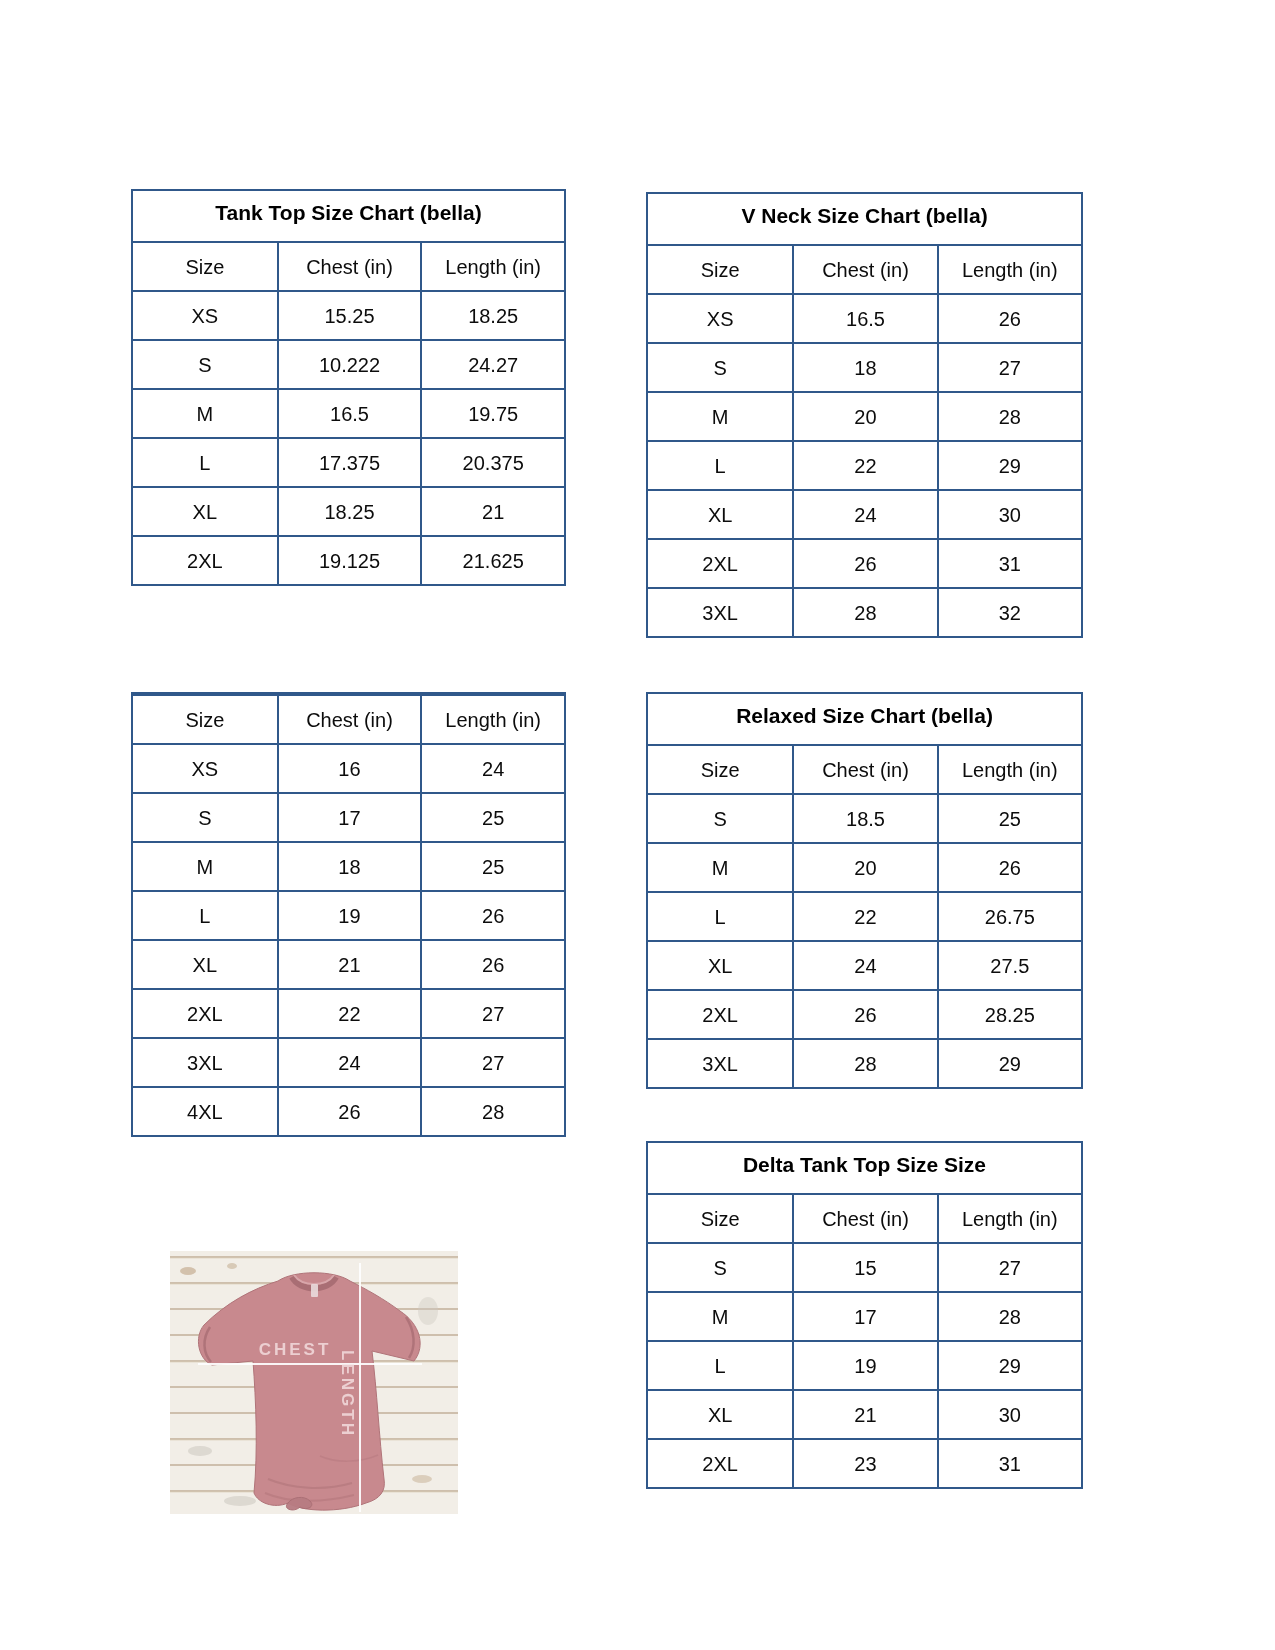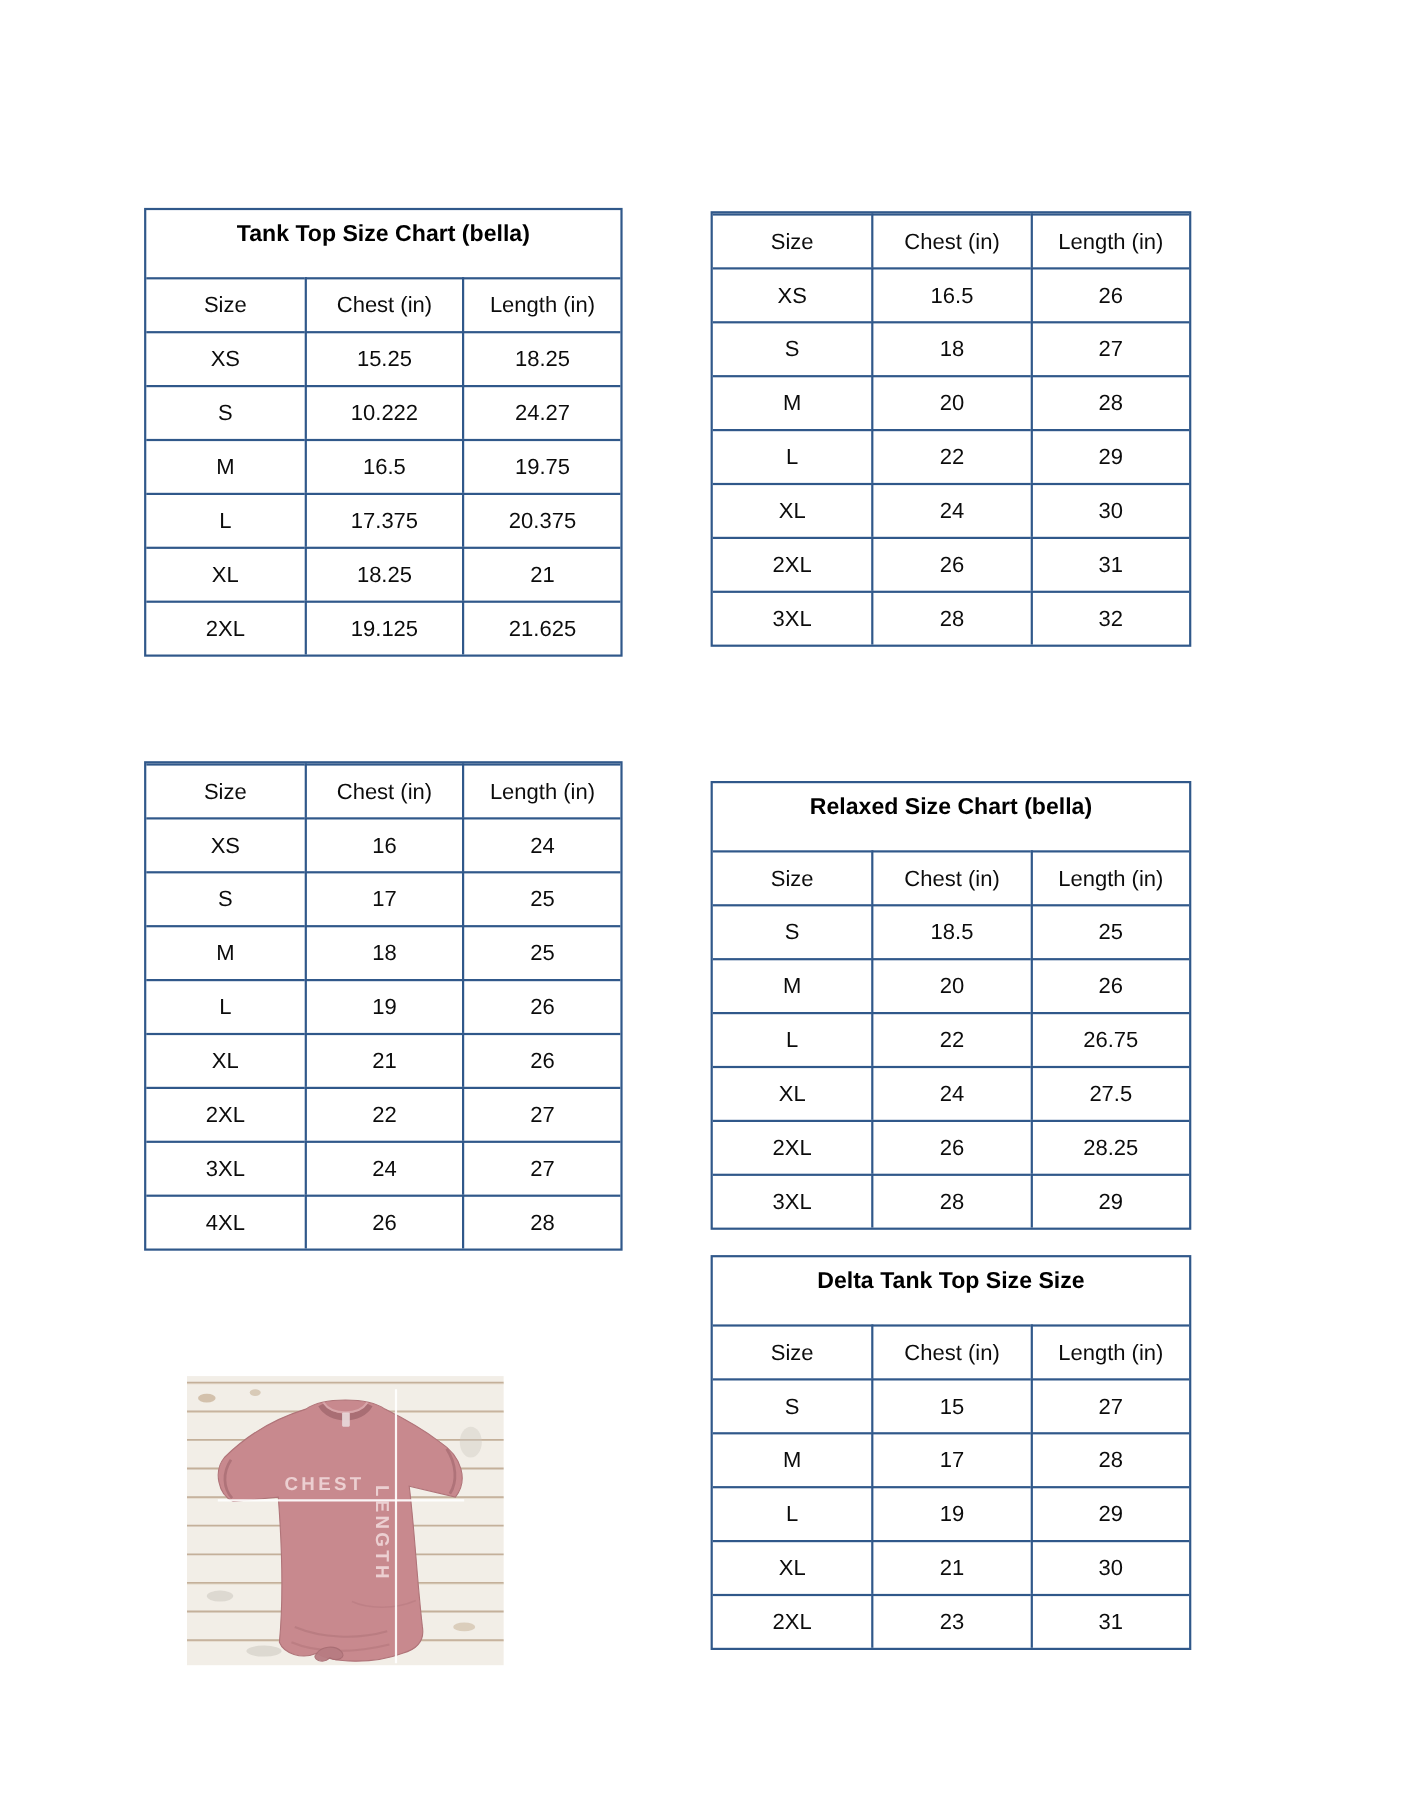--- a/index.html
+++ b/index.html
@@ -12,35 +12,35 @@
   .page{
     position:relative;width:1275px;height:1650px;background:#ffffff;
     font-family:"Liberation Sans",sans-serif;color:var(--text-color);
     overflow:hidden;
   }
   .size-table{
     position:absolute;border:2px solid var(--border-color);
     background:#ffffff;box-sizing:border-box;
   }
   .tbl-title{
-    height:61px;line-height:44px;text-align:center;
+    height:50px;line-height:44px;text-align:center;
     font-size:21px;font-weight:bold;color:#000;
   }
   .tbl-row{display:grid;grid-template-columns:1fr 1fr 1fr;}
   .tbl-row .cell{
     height:49px;line-height:49px;text-align:center;font-size:20px;
     border-top:2px solid var(--border-color);
     box-sizing:border-box;
   }
   .tbl-row .cell + .cell{border-left:2px solid var(--border-color);}
   
   #t-tank   {left:131px;top:189px;width:435px;}
   #t-vneck  {left:646px;top:192px;width:437px;}
   #t-rocker {left:131px;top:692px;width:435px;}
-  #t-relaxed{left:646px;top:710px;width:437px;}
+  #t-relaxed{left:646px;top:692px;width:437px;}
   #t-delta  {left:646px;top:1141px;width:437px;}
   .shirt-photo{
     position:absolute;left:170px;top:1251px;width:288px;height:263px;
     margin:0;padding:0;
   }
   .shirt-photo svg{display:block;width:100%;height:100%;}
 </style>
 </head>
 <body>
 
@@ -79,20 +79,21 @@
         <div class="cell">21</div>
       </div>
       <div class="tbl-row">
         <div class="cell">2XL</div>
         <div class="cell">19.125</div>
         <div class="cell">21.625</div>
       </div>
     </section>
 
   <section class="size-table" id="t-vneck">
+      <div class="tbl-title">V Neck Size Chart  (bella)</div>
       <div class="tbl-row head">
         <div class="cell">Size</div>
         <div class="cell">Chest (in)</div>
         <div class="cell">Length (in)</div>
       </div>
       <div class="tbl-row">
         <div class="cell">XS</div>
         <div class="cell">16.5</div>
         <div class="cell">26</div>
       </div>

